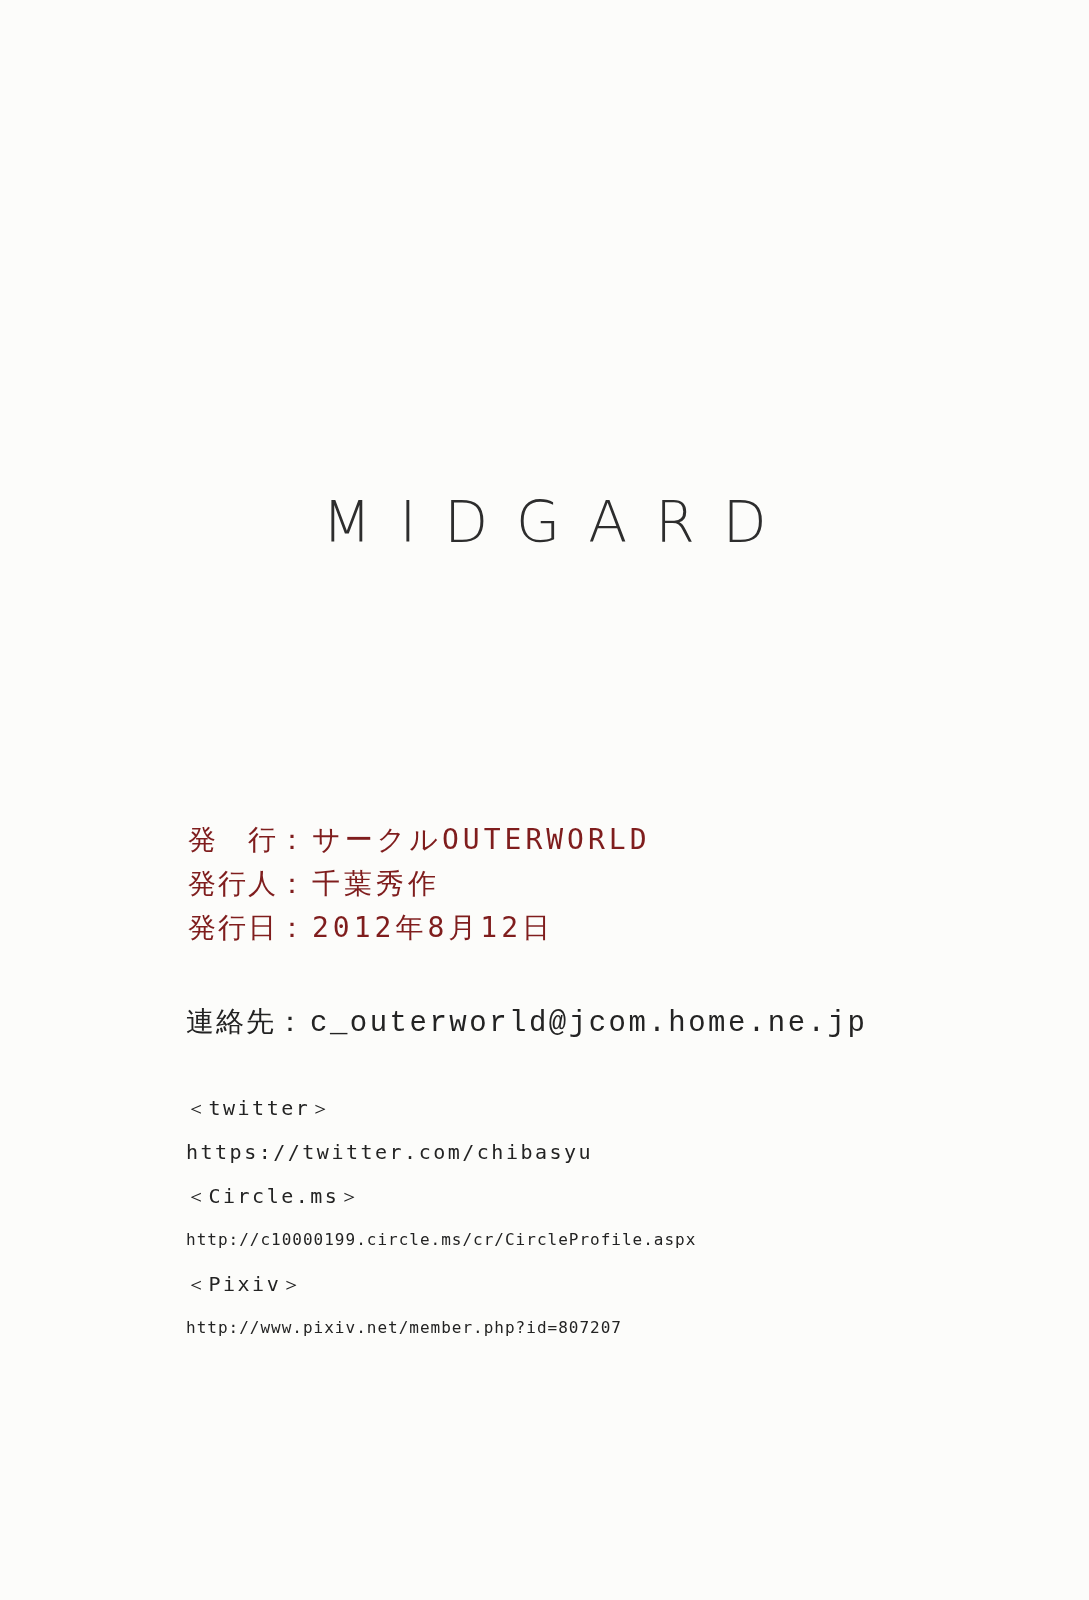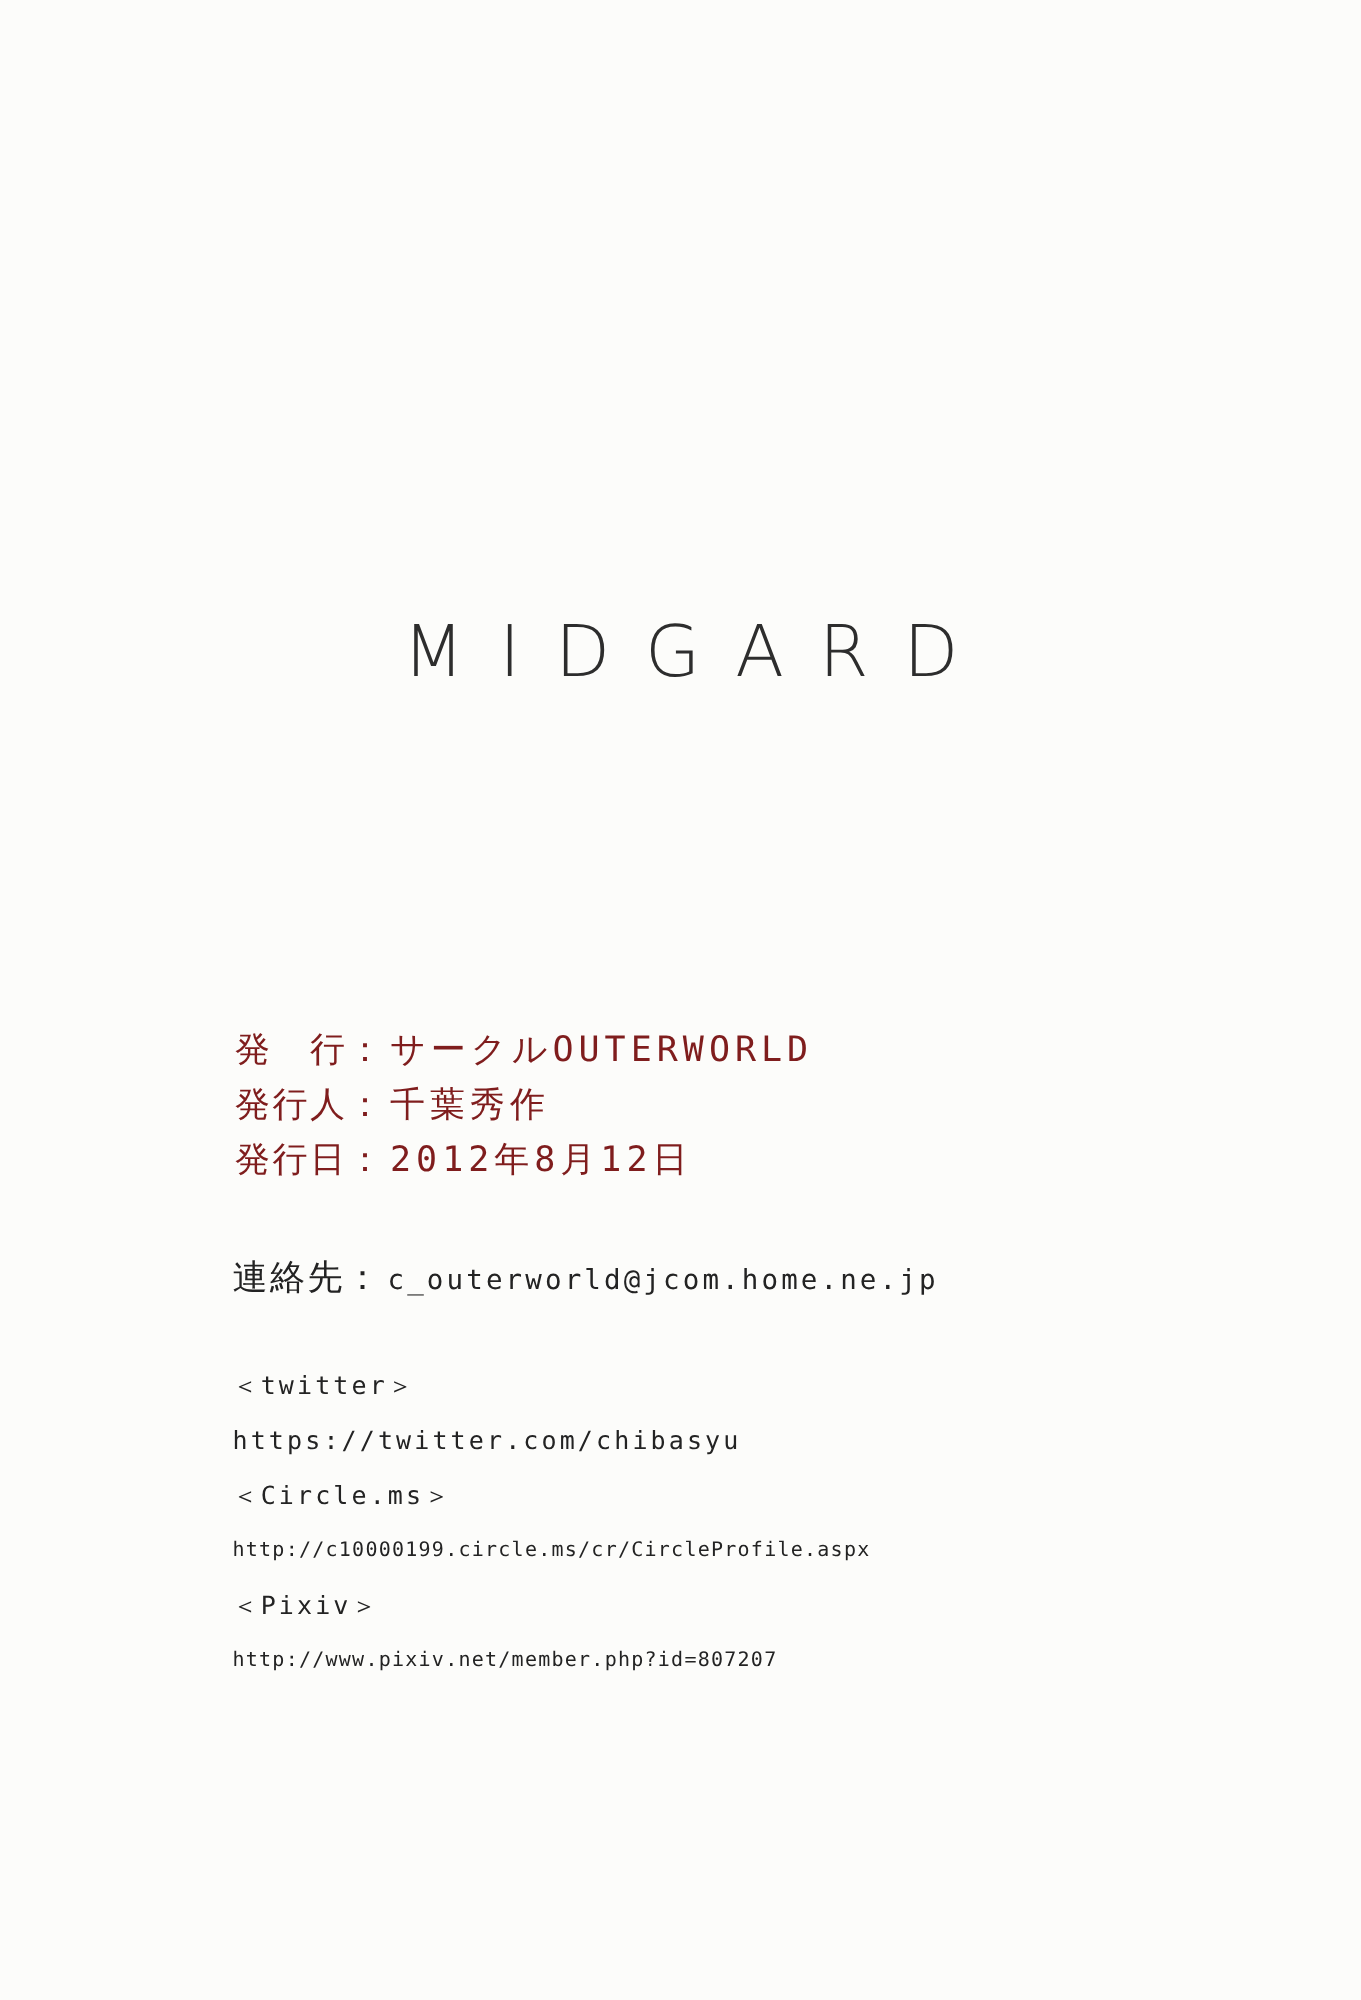--- a/index.html
+++ b/index.html
@@ -51,21 +51,21 @@
   
   .contact {
     position: absolute;
     left: 186px;
     top: 1000px;
     font-size: 28px;
     line-height: 44px;
     color: #232323;
     white-space: nowrap;
   }
-  .contact .val { font-size: 22px; letter-spacing: 2.5px; }
+  .contact .val { font-size: 29px; letter-spacing: 2.5px; font-family: Liberation Mono, monospace; }
 
   
   .links {
     position: absolute;
     left: 186px;
     top: 1086px;
     line-height: 44px;
     color: #232323;
     white-space: nowrap;
   }

